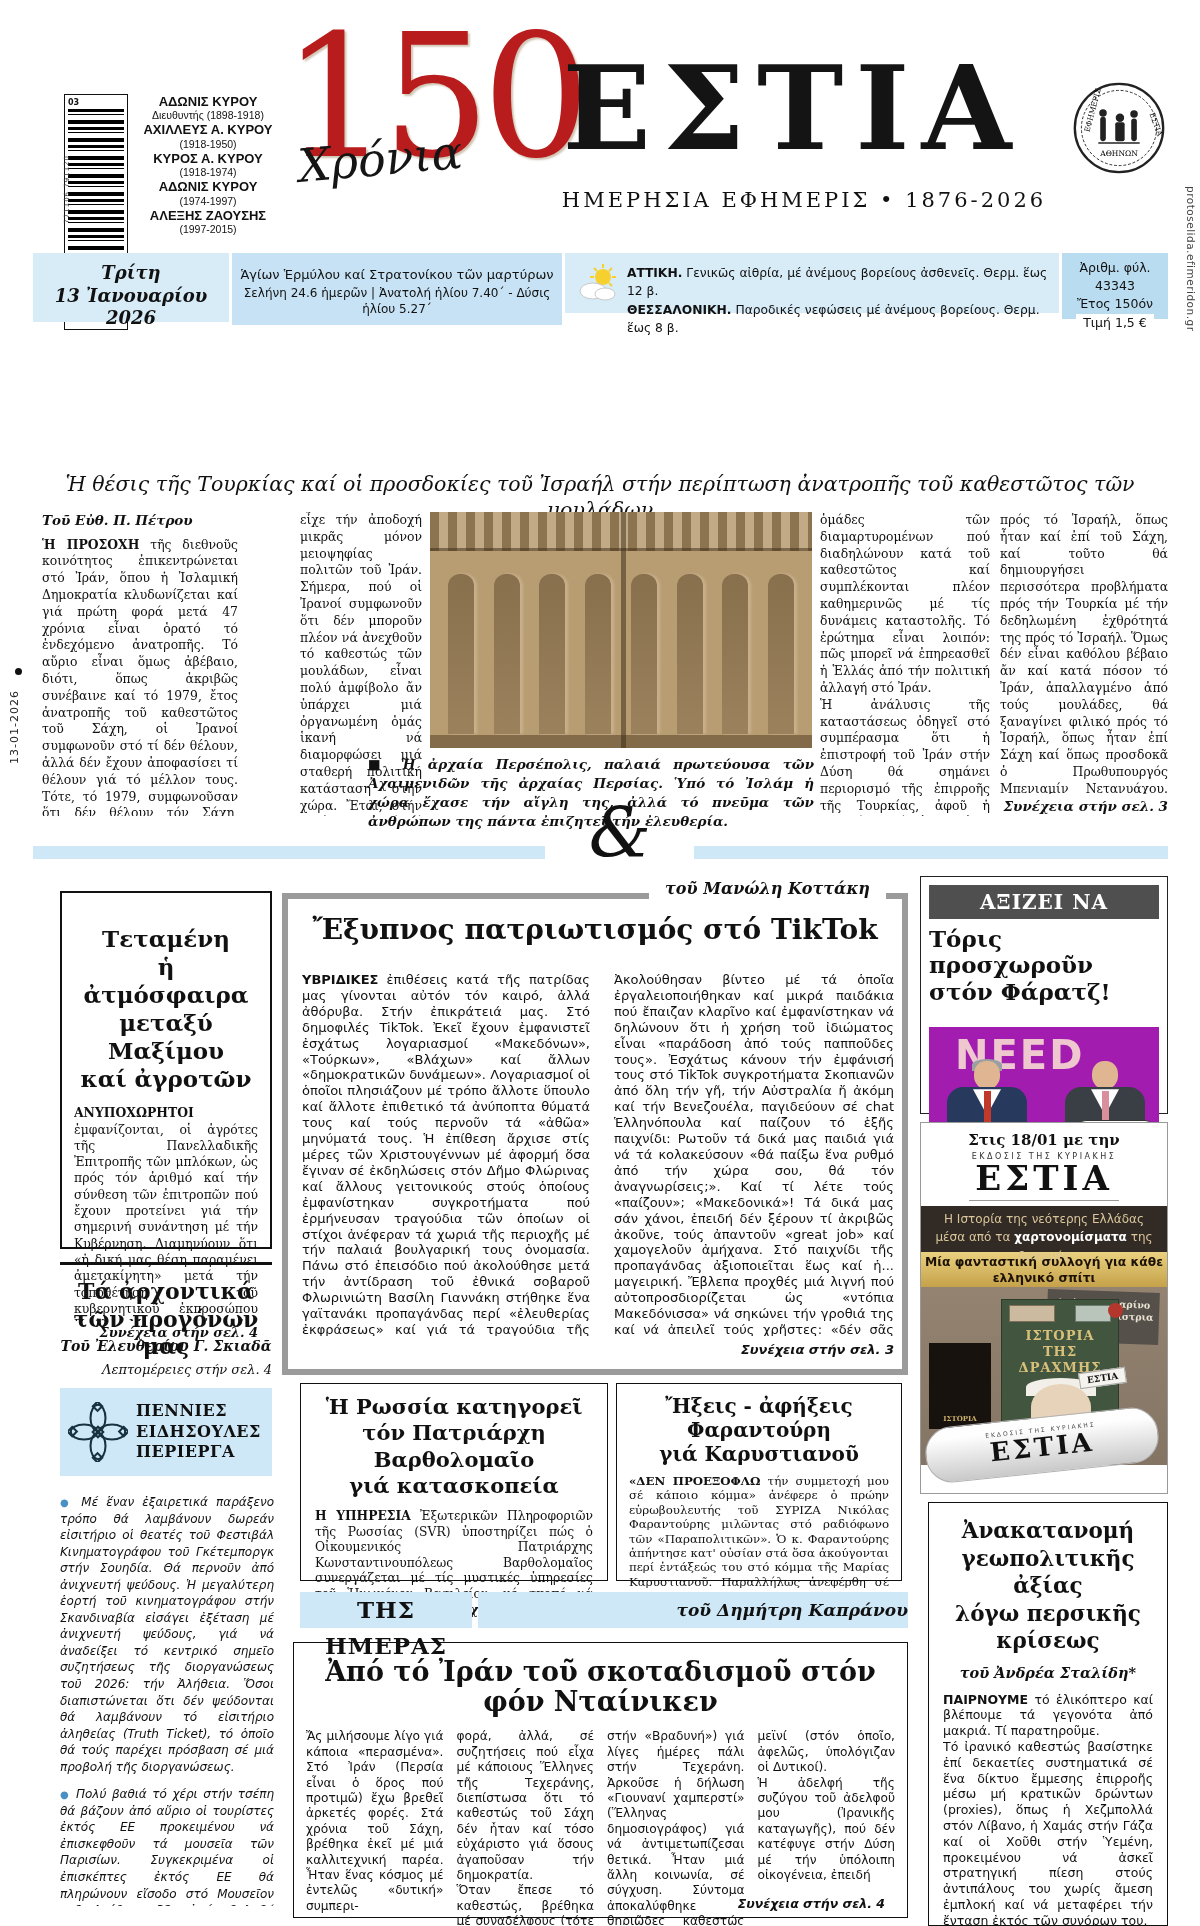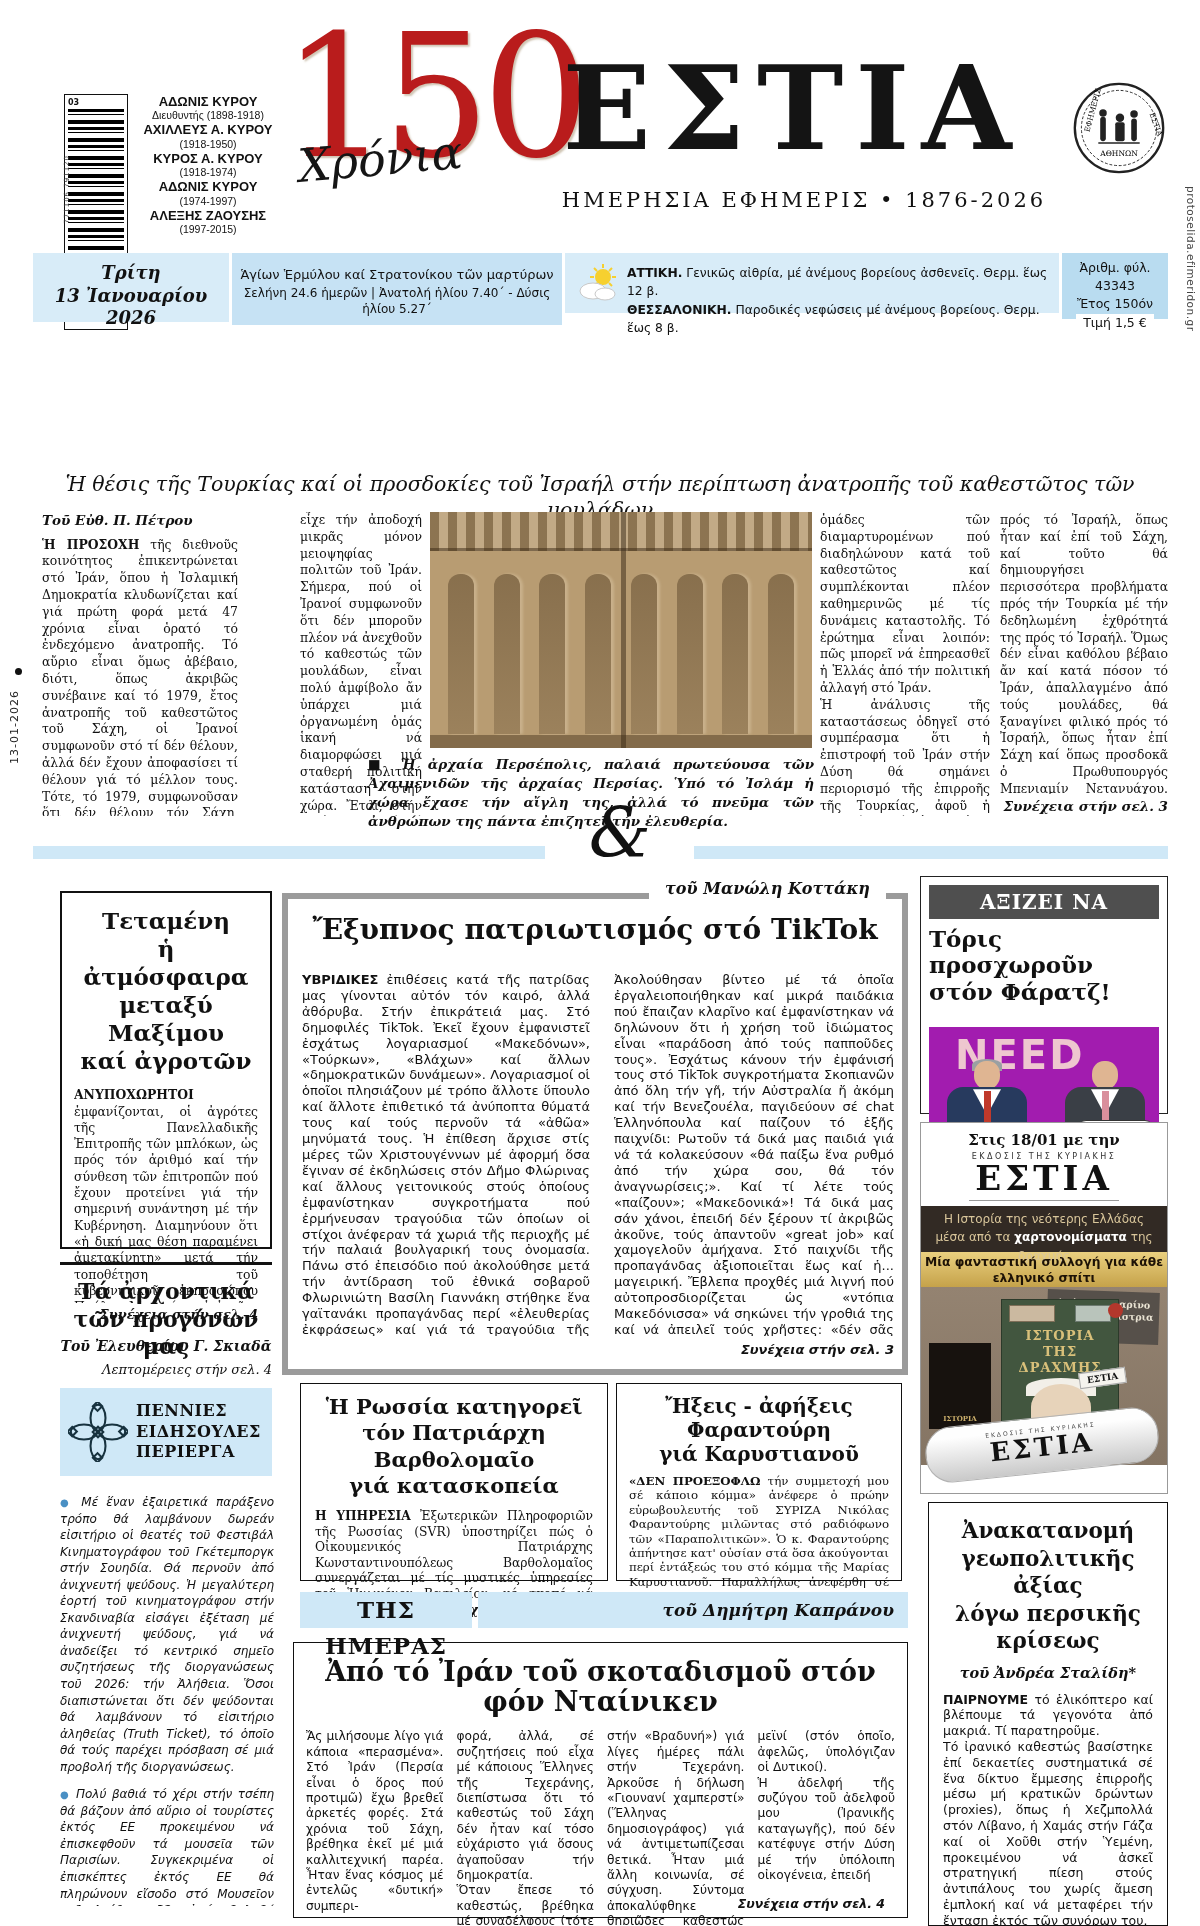--- a/index.html
+++ b/index.html
@@ -70,21 +70,21 @@
   #lead-photo .seam{position:absolute;left:50%;top:0;bottom:0;width:5px;background:rgba(40,26,12,.45)}
   #lead-photo .ledge{position:absolute;left:0;right:0;bottom:0;height:13px;background:rgba(58,40,20,.42)}
   #lead-caption{left:368px;top:755px;width:446px;font:italic 700 13.5px/1.42 "DejaVu Serif",serif}
 
   
   .blue-bar{top:846px;height:13px;background:#cfe8f7}
   #bar-left{left:33px;width:512px}#bar-right{left:694px;width:474px}
   #amp{left:555px;top:798px;width:130px;text-align:center;font:italic 400 70px/1 "DejaVu Serif",serif}
 
   
-  #agro{left:60px;top:891px;width:212px;height:358px;border:2px solid #111;padding:14px 12px;box-sizing:border-box}
+  #agro{left:60px;top:891px;width:212px;height:358px;border:2px solid #111;padding:32px 12px;box-sizing:border-box}
   #agro .title{text-align:center;font:700 23px/1.22 "DejaVu Serif",serif}
   #agro .body{margin-top:12px;font-size:12.4px;line-height:16.3px;height:216px;overflow:hidden}
   #agro .cont{font-size:13px;margin-top:4px}
   #arch-rule{left:60px;top:1262px;width:212px;height:3px;background:#111}
   #arch-title{left:60px;top:1278px;width:212px;text-align:center;font:700 22px/1.25 "DejaVu Serif",serif}
   #arch-byline{left:60px;top:1338px;width:212px;text-align:center;font:italic 700 14px "DejaVu Serif",serif}
   #arch-note{left:60px;top:1362px;width:212px;text-align:right;font:italic 400 13px "DejaVu Serif",serif}
   #pennies{left:60px;top:1388px;width:212px;height:88px;background:#cfe8f7;display:flex;align-items:center;gap:8px;padding:0 8px;box-sizing:border-box}
   #pennies .ptitle{font:700 16px/1.3 "DejaVu Serif",serif;letter-spacing:.5px}
   #pennies-items{left:60px;top:1494px;width:214px;height:412px;overflow:hidden;
@@ -156,21 +156,21 @@
   #russia .title{text-align:center;font:700 21px/1.25 "DejaVu Serif",serif}
   #russia .body{margin-top:9px;font-size:12.3px;line-height:15.6px;height:92px;overflow:hidden}
   #faradouri{left:616px;top:1383px;width:286px;height:198px;border:1.5px solid #111;padding:10px 12px;box-sizing:border-box}
   #faradouri .title{text-align:center;font:700 20px/1.2 "DejaVu Serif",serif}
   #faradouri .body{margin-top:8px;font-size:11.8px;line-height:14.4px;height:116px;overflow:hidden}
   .smallcont{font-size:13px;margin-top:2px}
 
   #imeras-label{left:300px;top:1592px;width:172px;height:36px;background:#cfe8f7;
                 text-align:center;font:700 23px/36px "DejaVu Serif",serif;letter-spacing:1px}
   #imeras-bar{left:478px;top:1592px;width:430px;height:36px;background:#cfe8f7;box-sizing:border-box;
-              text-align:right;padding-right:14px;font:italic 700 17px/36px "DejaVu Serif",serif}
+              text-align:right;font:italic 700 17px/36px "DejaVu Serif",serif}
 
   #kapranos{left:293px;top:1642px;width:615px;height:276px;border:1.5px solid #111;padding:10px 12px 0;box-sizing:border-box}
   #kapranos .title{text-align:center;font:700 27px/1.1 "DejaVu Serif",serif;margin-top:4px}
   #kapranos .kcols{display:flex;gap:13px;margin-top:13px;height:196px;overflow:hidden}
   #kapranos .kcol{flex:1;font:400 12.2px/15.4px "DejaVu Sans",sans-serif;text-align:justify}
   #kapranos .kcont{position:absolute;right:22px;bottom:6px;background:#fff;padding-left:8px;
                    font:italic 700 12.5px "DejaVu Sans",sans-serif}
 
   #stalidis{left:928px;top:1502px;width:240px;height:424px;border:1.5px solid #111;padding:14px;box-sizing:border-box}
   #stalidis .title{text-align:center;font:700 21.5px/1.28 "DejaVu Serif",serif}

